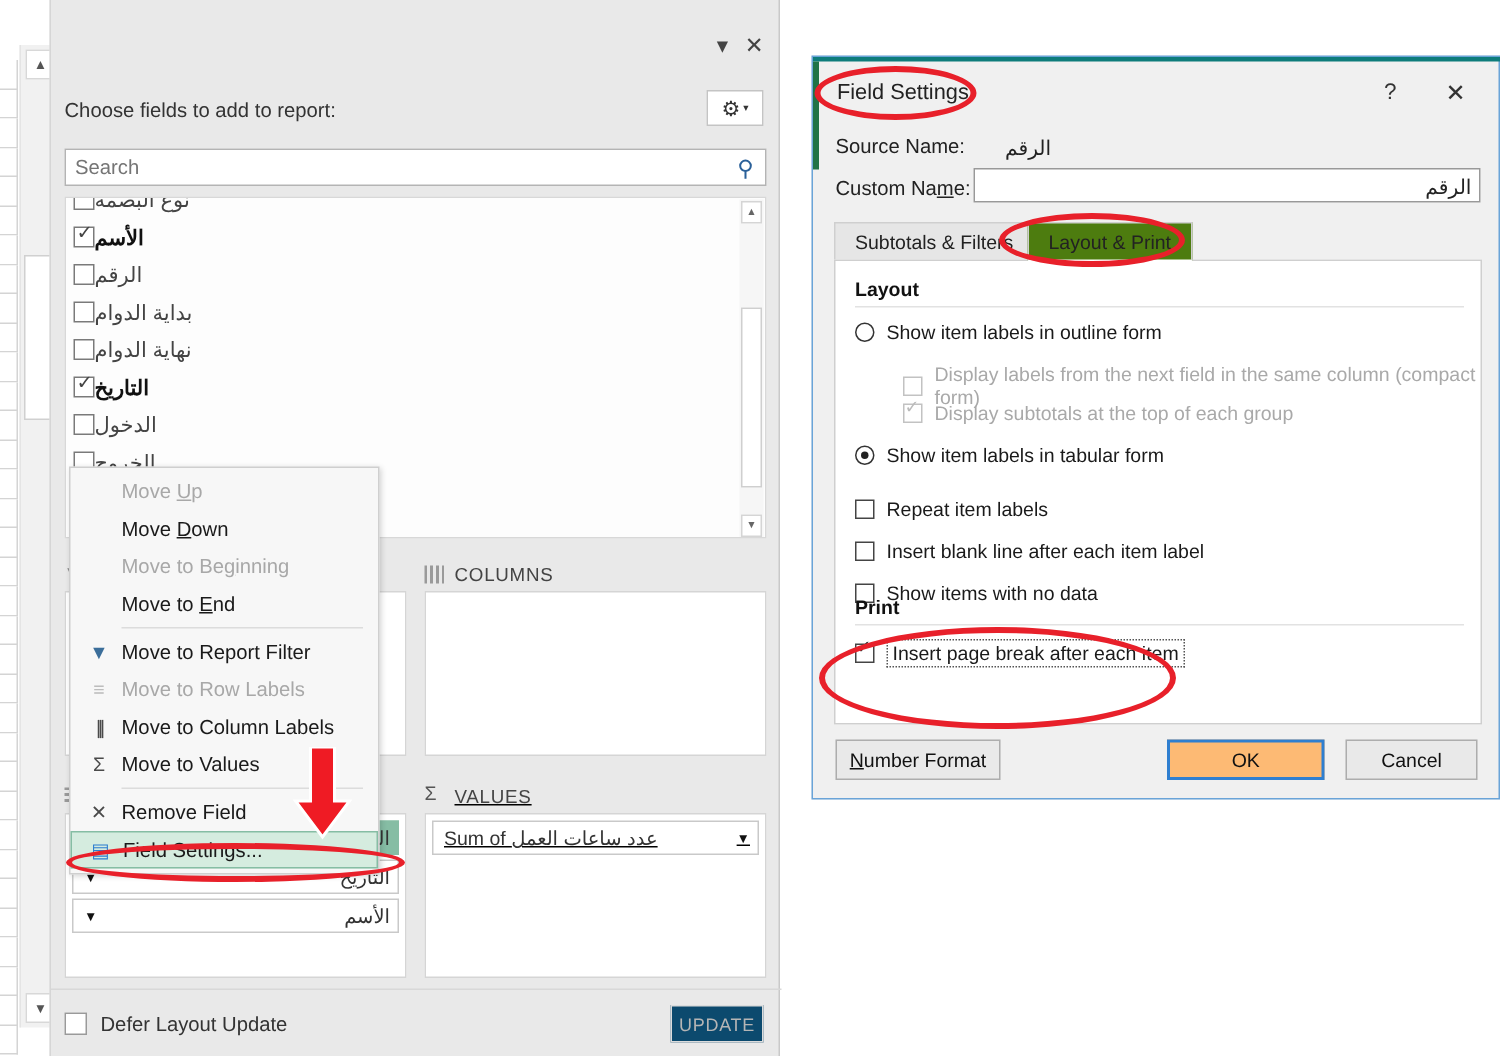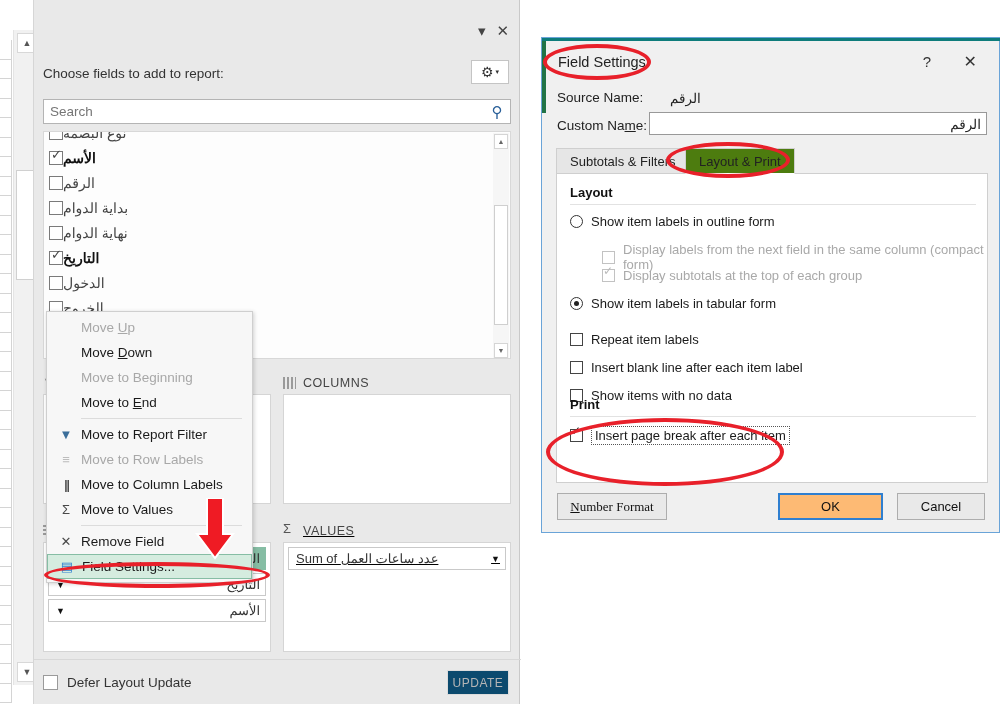--- a/index.html
+++ b/index.html
@@ -249,21 +249,21 @@
   .ckb.dimb { border-color:#c2c2c2; }
   .ckb.dimb.on::after { color:#bbb; }
   .focus-dot { border:1px dotted #555; padding:1px 3px; }
 
   .btn {
     position:absolute; height:27px; background:#e9e9e9; border:1px solid #adadad;
     display:flex; align-items:center; justify-content:center;
     font-size:13px; color:#111; cursor:pointer;
   }
   .btn.primary { border:2px solid #2f7fd0; background:#fdba74; }
-  .btn-numfmt { left:15px; top:455px; width:110px;font-family:Liberation Serif, serif; }
+  .btn-numfmt { left:15px; top:455px; width:110px; }
   .btn-ok { left:236px; top:455px; width:105px; }
   .btn-cancel { left:355px; top:455px; width:88px; }
 
   u.acc { text-decoration:underline; }
 </style>
 </head>
 <body>
 
 <div id="root">
 

